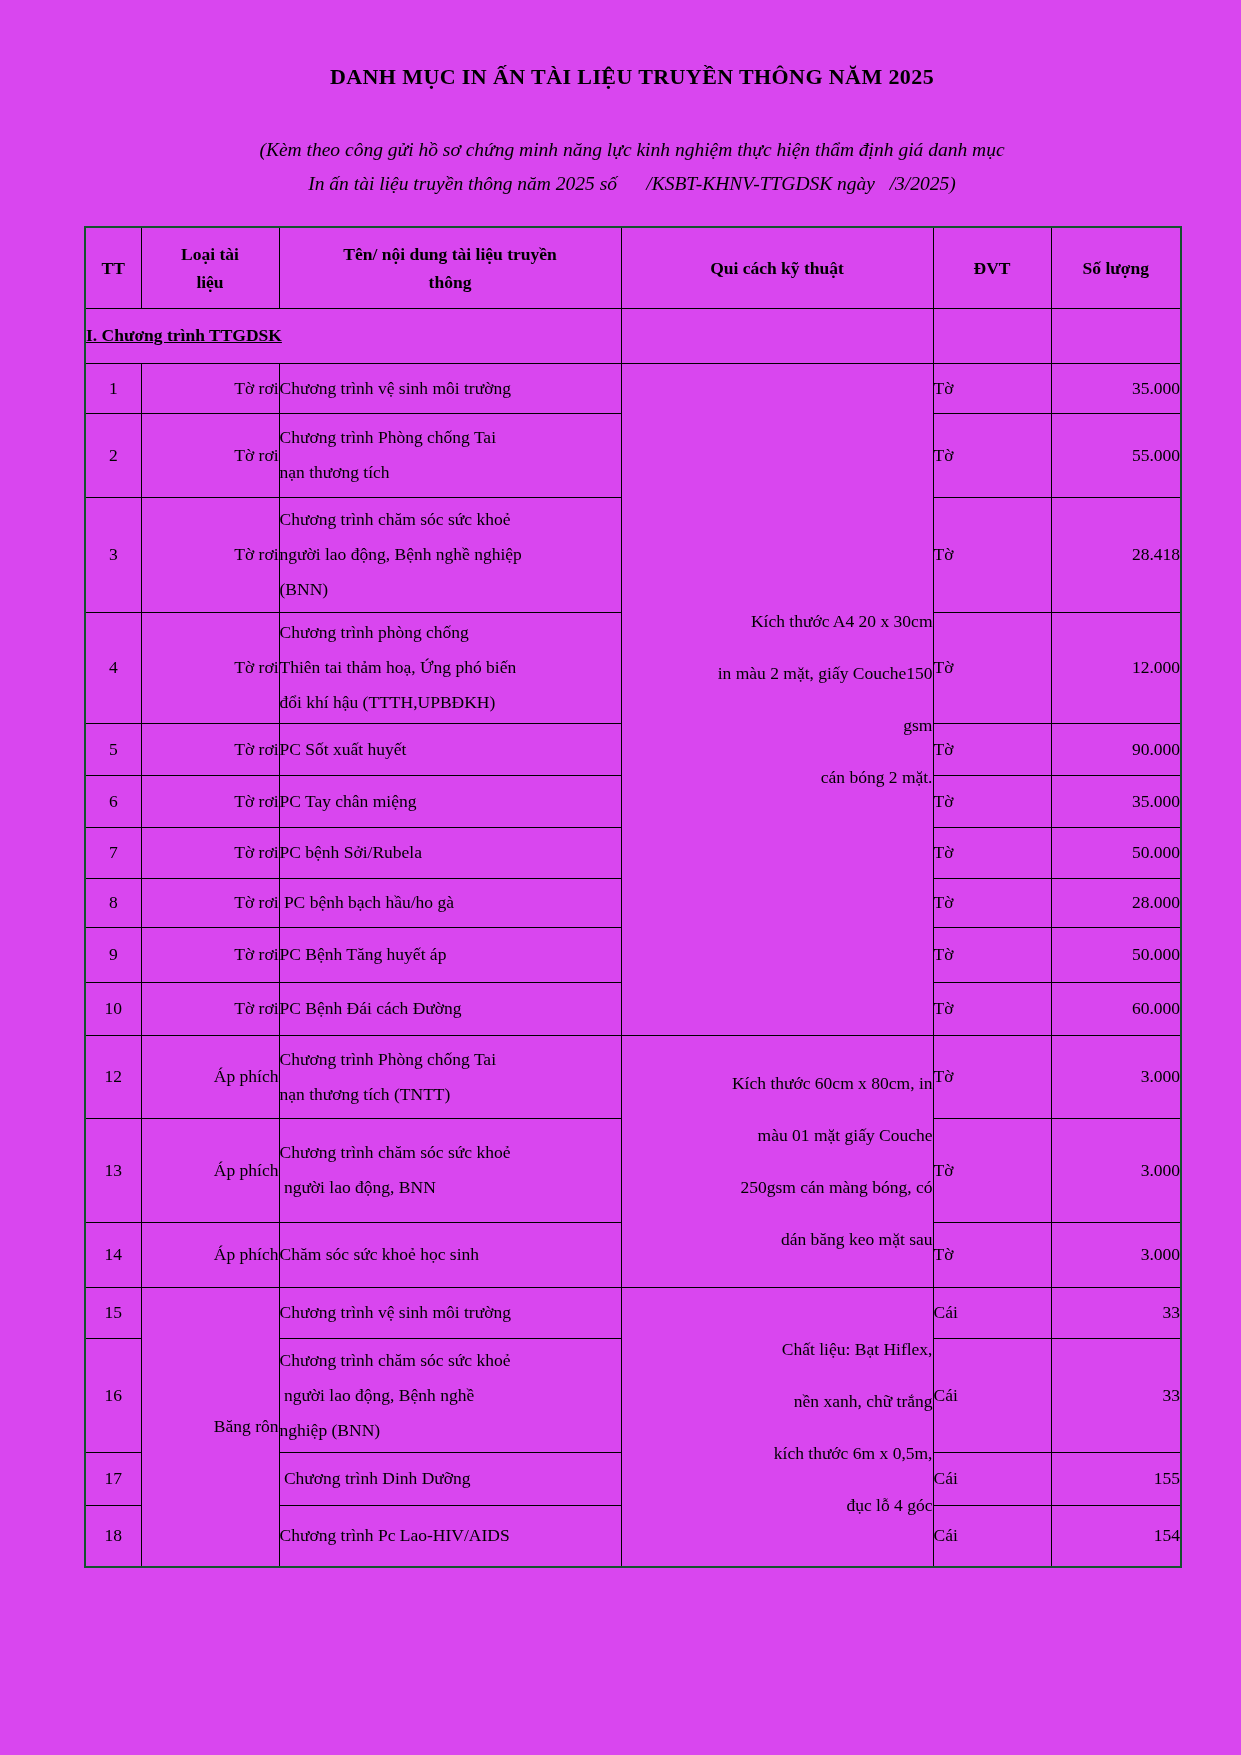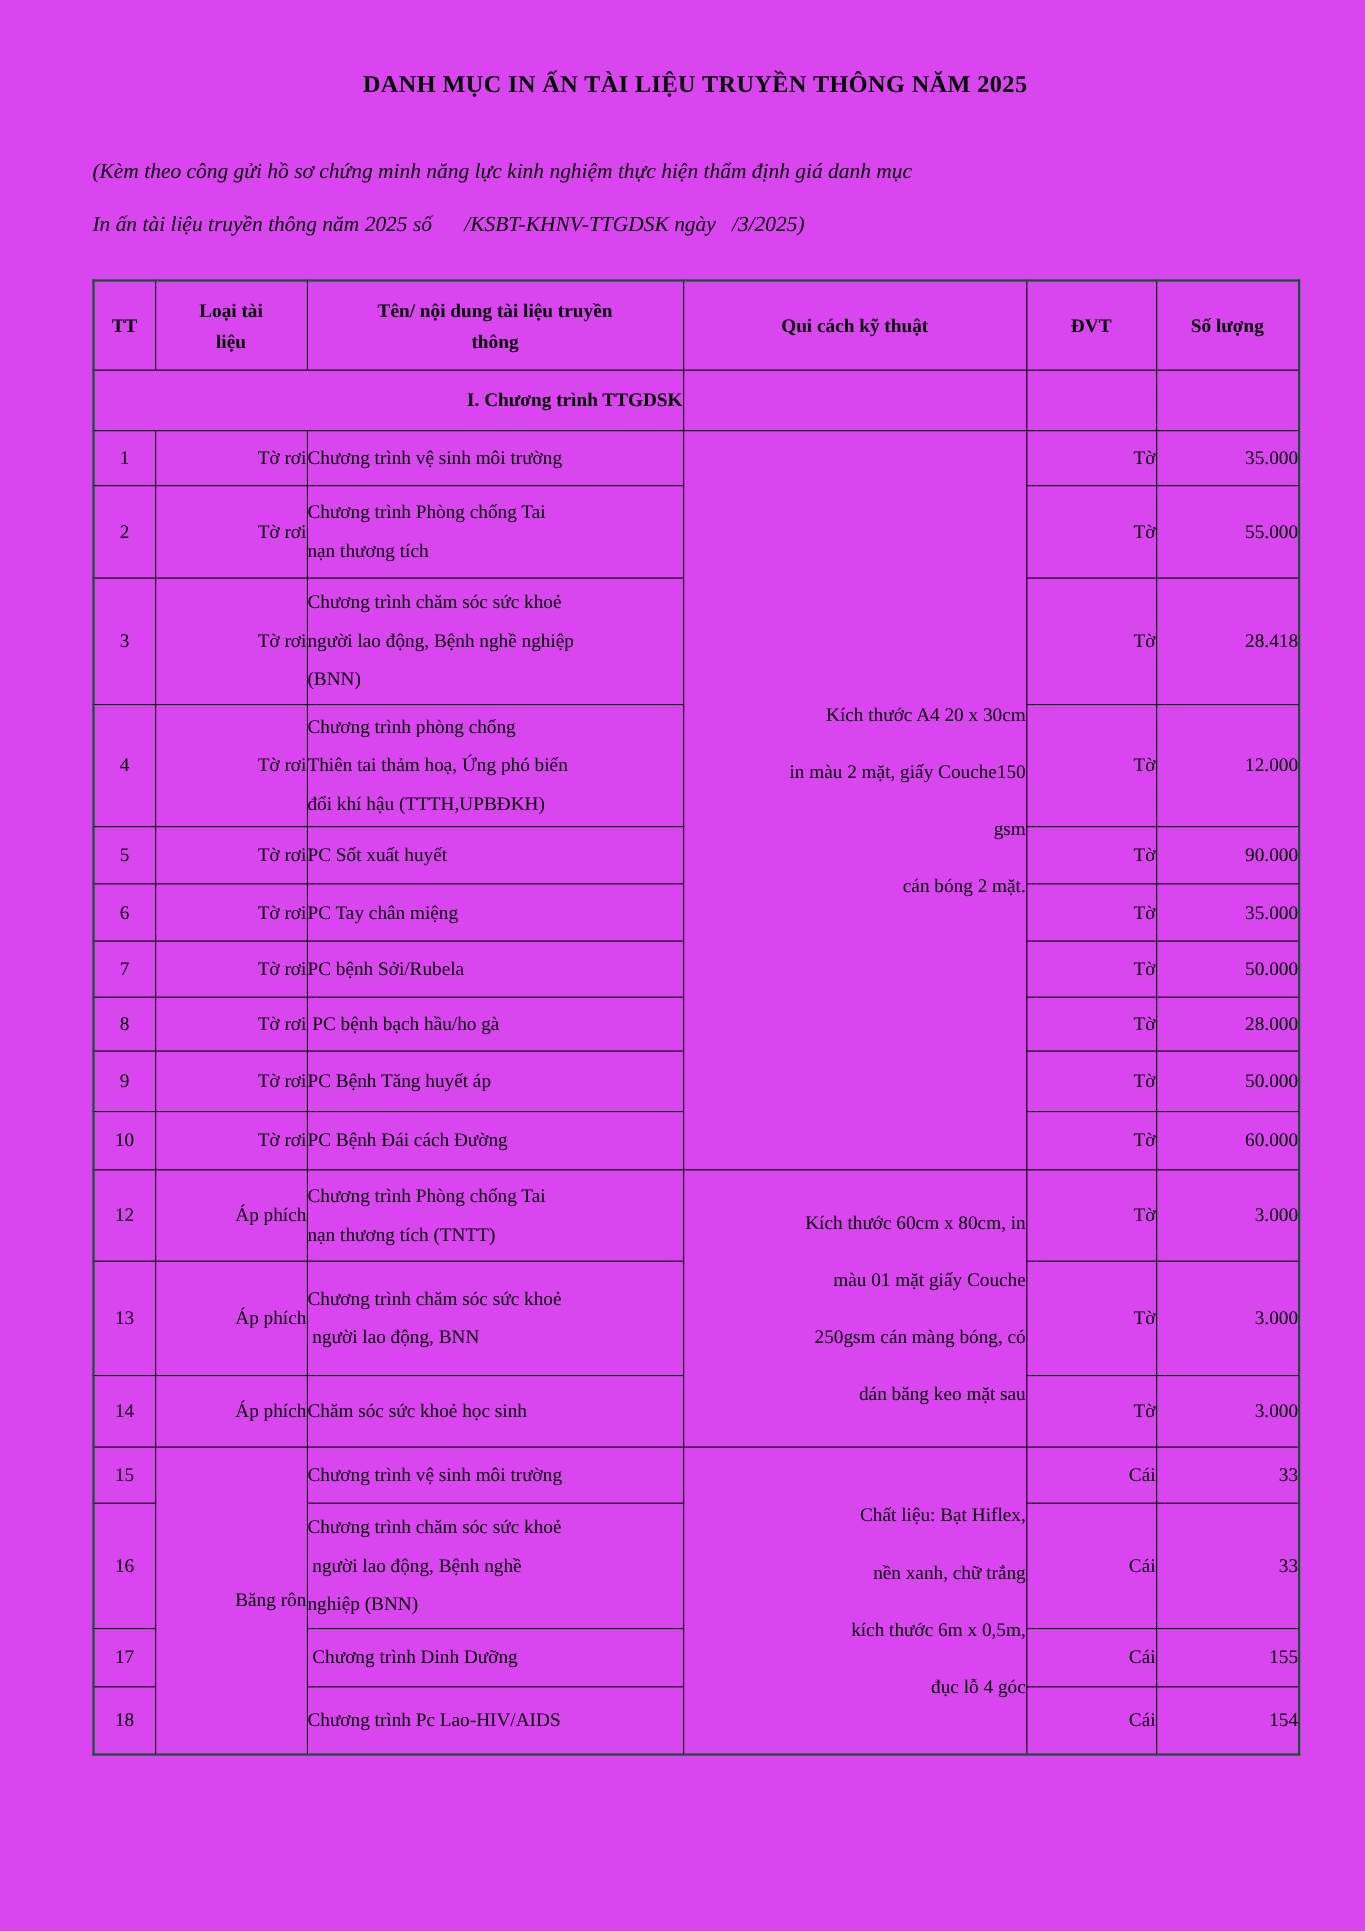--- a/index.html
+++ b/index.html
@@ -17,24 +17,24 @@
   .title {
     text-align: center;
     font-weight: bold;
     font-size: 22px;
     line-height: 32px;
     letter-spacing: 0.4px;
     white-space: pre-wrap;
   }
   .subtitle {
     margin-top: 40px;
-    text-align: left;
+    text-align: center;
     font-style: italic;
     font-size: 19.5px;
-    line-height: 48px;
+    line-height: 34px;
     white-space: pre-wrap;
   }
   table.doc {
     margin-top: 25px;
     border-collapse: collapse;
     table-layout: fixed;
     width: 1096px;
     border: 2px solid #14532d;
   }
   table.doc td, table.doc th {
@@ -60,27 +60,28 @@
     padding: 6px 6px 0 10px;
     white-space: pre-wrap;
     line-height: 35px;
   }
   td.spec {
     text-align: right;
     white-space: pre-wrap;
     line-height: 52px;
     padding: 0 10px;
   }
-  td.dvt  { text-align: right; }
+  td.dvt  { text-align: left; }
   td.qty  { text-align: right; padding-right: 14px; }
   td.section-cell {
     font-weight: bold;
-    text-align: right;
+    text-align: left;
     padding-left: 8px;
     font-size: 18.5px;
+    text-decoration: underline;
   }
 </style>
 </head>
 <body>
 
 <div class="page">
 
   <div class="title">DANH MỤC IN ẤN TÀI LIỆU TRUYỀN THÔNG NĂM 2025</div>
 
   <div class="subtitle">(Kèm theo công gửi hồ sơ chứng minh năng lực kinh nghiệm thực hiện thẩm định giá danh mục

